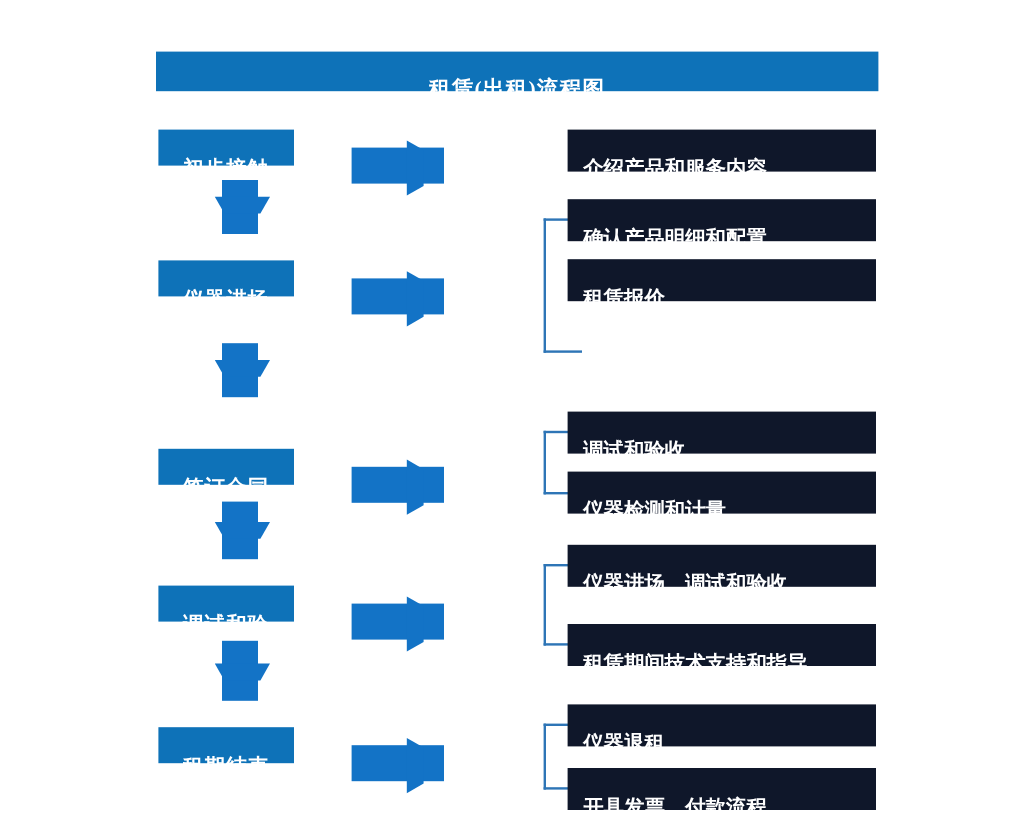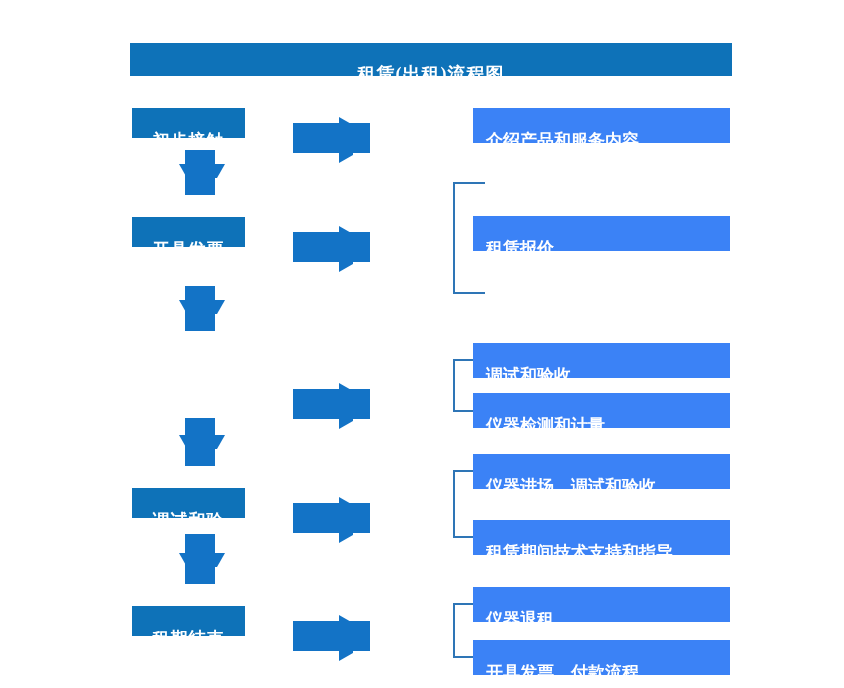--- a/index.html
+++ b/index.html
@@ -24,21 +24,21 @@
   .step {
     position: absolute; left: 102px; width: 113px; height: 23px;
     background: #0e72b8; color: #ffffff;
     font-size: 17px; font-weight: bold;
     text-align: center; line-height: 35px;
     letter-spacing: 1px;
   }
   
   .detail {
     position: absolute; left: 443px; width: 257px; height: 35px;
-    background: #3b82f6; color: #ffffff;
+    background: #0f172a; color: #ffffff;
     font-size: 17px; font-weight: bold;
     line-height: 35px; padding-left: 13px;
     white-space: nowrap;
   }
   
   .h-arrow { position: absolute; left: 263px; width: 90px; height: 16px; }
   .h-arrow .shaft {
     position: absolute; left: 0; right: 13px; top: 6px; height: 5px;
     background: #1373c6;
   }
@@ -68,21 +68,22 @@
   }
 </style>
 </head>
 <body>
 
 <div class="canvas">
 
   <div class="title">租赁(出租)流程图</div>
 
   <div class="step" style="top:78px">初步接触</div>
-  <div class="step" style="top:187px">开具发票</div>
+  <div class="step" style="top:187px">仪器进场</div>
+  <div class="step" style="top:344px">签订合同</div>
   <div class="step" style="top:458px">调试和验收</div>
   <div class="step" style="top:576px">租期结束</div>
 
   <div class="v-arrow" style="top:120px;height:58px">
       <div class="shaft"></div>
       <div class="head"></div>
     </div>
   <div class="v-arrow" style="top:256px;height:58px">
       <div class="shaft"></div>
       <div class="head"></div>
@@ -116,20 +117,21 @@
       <div class="shaft"></div>
       <div class="head"></div>
     </div>
 
   <div class="bracket" style="top:152px;height:112px"></div>
   <div class="bracket" style="top:329px;height:53px"></div>
   <div class="bracket" style="top:440px;height:68px"></div>
   <div class="bracket" style="top:573px;height:55px"></div>
 
   <div class="detail" style="top:78px">介绍产品和服务内容</div>
+  <div class="detail" style="top:136px">确认产品明细和配置</div>
   <div class="detail" style="top:186px">租赁报价</div>
   <div class="detail" style="top:313px">调试和验收</div>
   <div class="detail" style="top:363px">仪器检测和计量</div>
   <div class="detail" style="top:424px">仪器进场、调试和验收</div>
   <div class="detail" style="top:490px">租赁期间技术支持和指导</div>
   <div class="detail" style="top:557px">仪器退租</div>
   <div class="detail" style="top:610px">开具发票，付款流程</div>
 
 </div>
 

